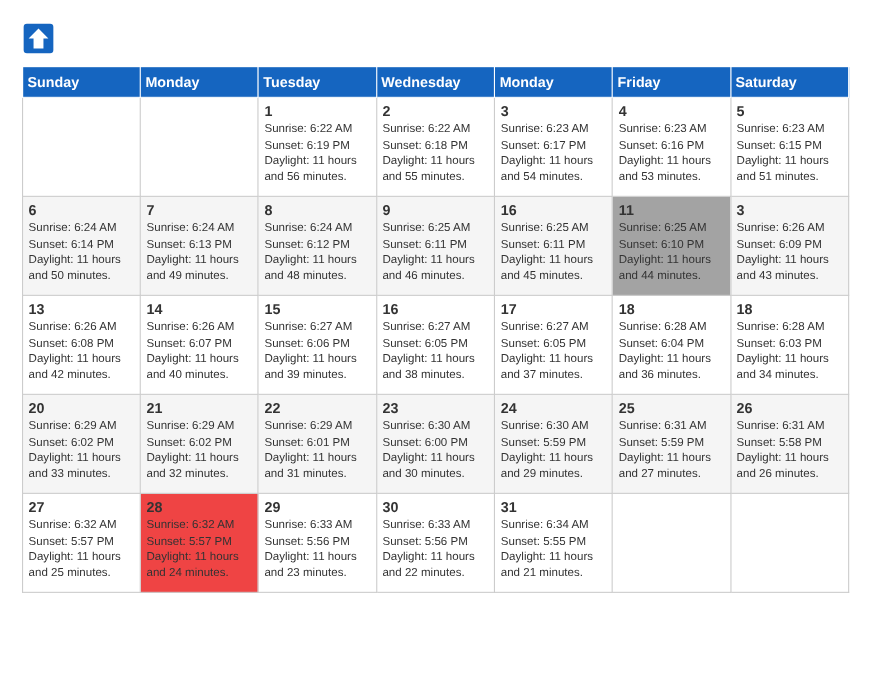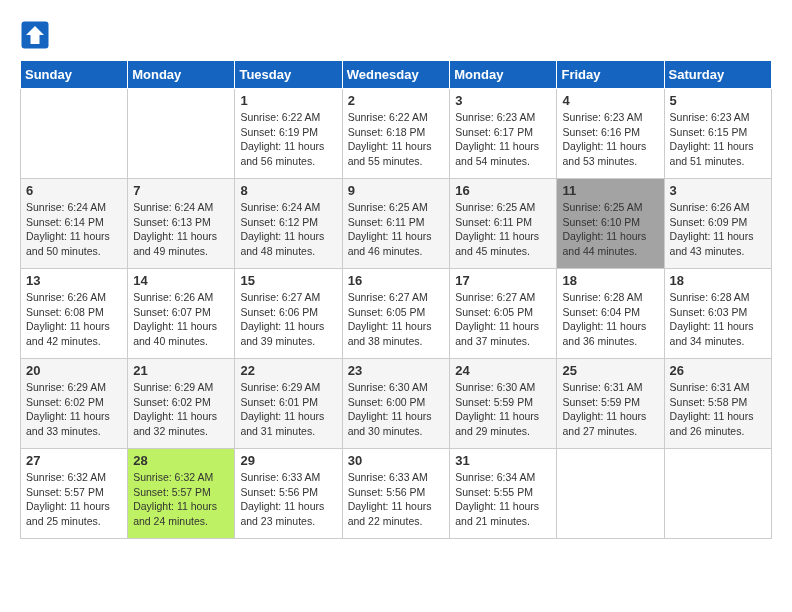--- a/index.html
+++ b/index.html
@@ -312,21 +312,21 @@
         </td>
       </tr>
       <tr>
         <td style="background: rgb(255, 255, 255);">
           <span class="day-num">27</span>
           <div class="cell-text" style="white-space: pre-line;">Sunrise: 6:32 AM
 Sunset: 5:57 PM
 Daylight: 11 hours
 and 25 minutes.</div>
         </td>
-        <td style="background: #bef264; margin-left: 40px;">
+        <td style="background: #ef4444; margin-left: 40px;">
           <span class="day-num">28</span>
           <div class="cell-text" style="white-space: pre-line;">Sunrise: 6:32 AM
 Sunset: 5:57 PM
 Daylight: 11 hours
 and 24 minutes.</div>
         </td>
         <td style="background: rgb(255, 255, 255);">
           <span class="day-num">29</span>
           <div class="cell-text" style="white-space: pre-line;">Sunrise: 6:33 AM
 Sunset: 5:56 PM

